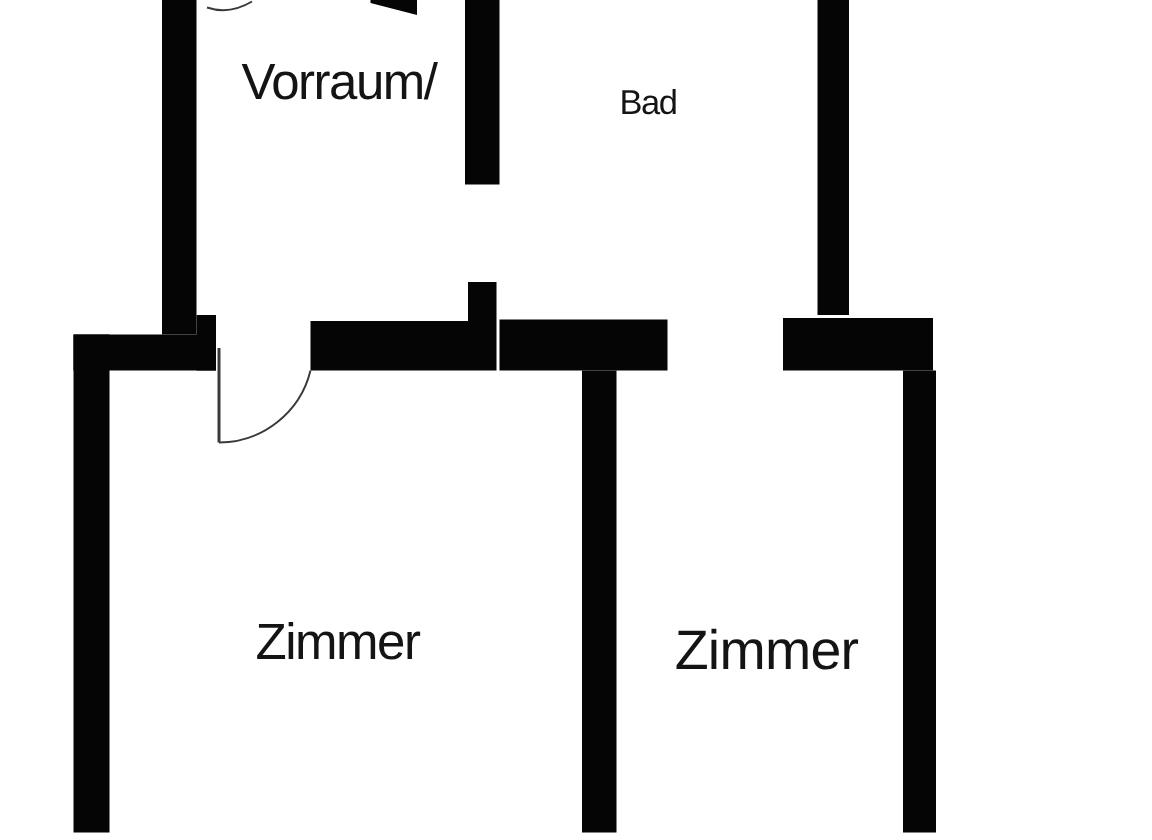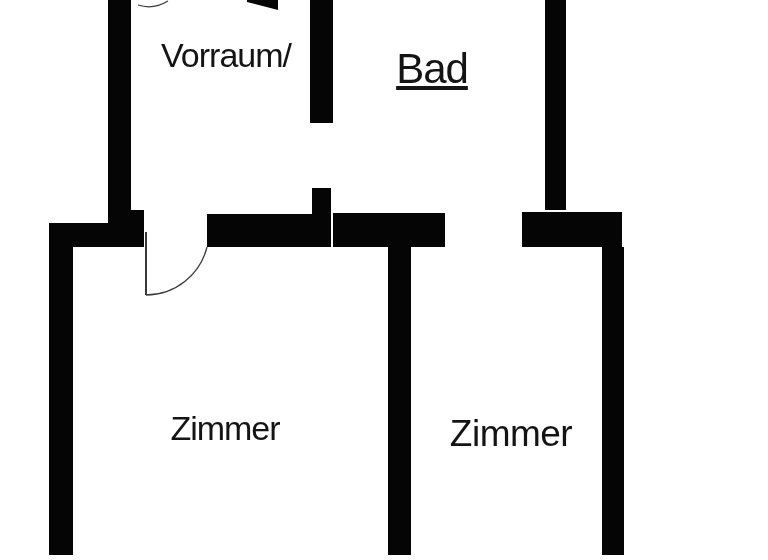--- a/index.html
+++ b/index.html
@@ -35,22 +35,21 @@
     line-height: 37px;
   }
   .label-vorraum {
     left: 226px;
     top: 37px;
     font-size: 34px;
   }
   .label-bad {
     left: 432px;
     top: 50px;
-    font-size: 42px;
-    text-decoration: underline;
+    font-size: 23px;
   }
   .label-zimmer-left {
     left: 225px;
     top: 410px;
     font-size: 34px;
   }
   .label-zimmer-right {
     left: 511px;
     top: 415px;
     font-size: 37px;

